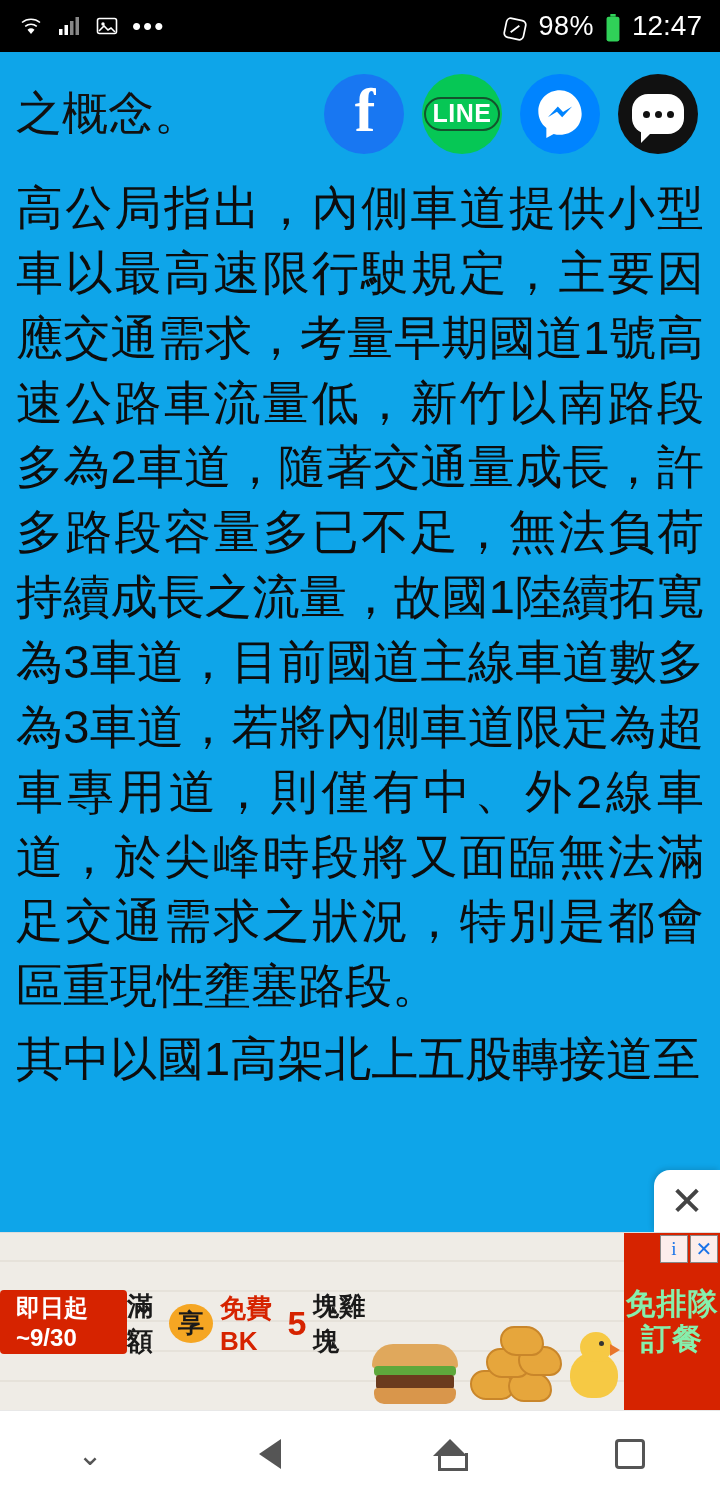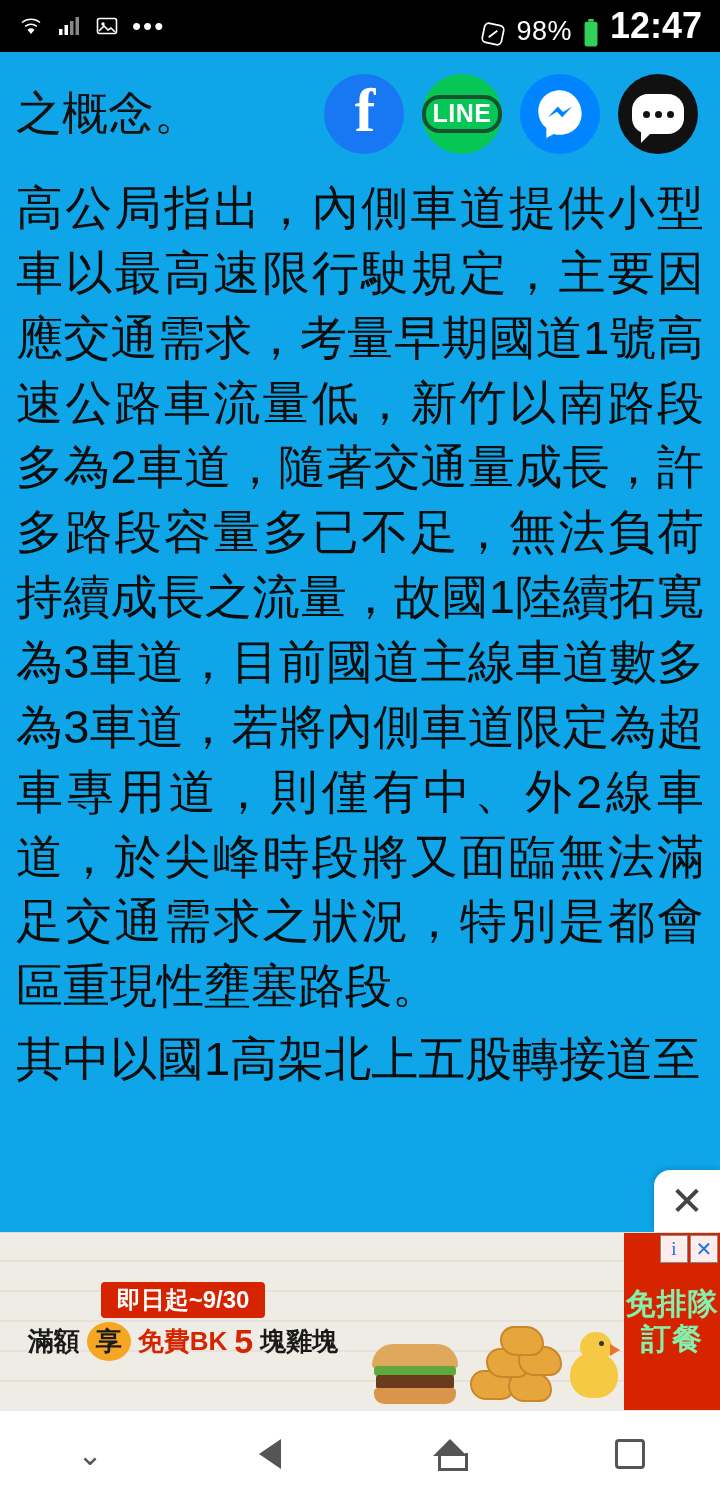--- a/index.html
+++ b/index.html
@@ -25,21 +25,21 @@
     display: flex;
     align-items: center;
     padding: 0 18px;
     flex: 0 0 52px;
     font-size: 26px;
   }
   .sb-left { display: flex; align-items: center; gap: 12px; }
   .sb-right { margin-left: auto; display: flex; align-items: flex-end; gap: 10px; }
   .sb-icon { display: inline-flex; align-items: center; justify-content: center; }
   .sb-text { font-size: 27px; letter-spacing: 0.5px; }
-  .clock { font-size: 36px; font-weight: 700; }
+  .clock { font-size: 28px; font-weight: 400; }
   .dots { font-size: 26px; letter-spacing: 2px; }
 
   
   .content {
     position: relative;
     flex: 1 1 auto;
     background: #0ea5e9;
     padding: 8px 16px;
     overflow: hidden;
   }
@@ -77,21 +77,21 @@
     font-weight: bold;
     position: relative;
     top: -4px;
     left: 1px;
   }
   .line { background: #06C755; }
   .line .glyph {
     font-size: 25px;
     font-weight: bold;
     letter-spacing: 0.5px;
-    border: 4px solid #14532d;
+    border: 2px solid #14532d;
     border-radius: 18px;
     padding: 2px 7px 3px 7px;
     line-height: 1;
   }
   .msg { background: #0084FF; }
   .msg svg { width: 52px; height: 52px; }
   .cmt { background: #111111; }
   .cmt .bubble {
     width: 52px; height: 40px;
     background: #ffffff;
@@ -188,21 +188,21 @@
     background: #D62300;
     color: #fff;
     font-size: 26px;
     font-weight: bold;
     padding: 1px 8px;
     margin-top: 3px;
   }
   .ad-mid {
     flex: 1 1 auto;
     display: flex;
-    flex-direction: column;
+    flex-direction: row;
     justify-content: center;
     padding-right: 6px;
   }
   .ad-top-strip {
     display: flex;
     align-items: center;
     justify-content: center;
     gap: 8px;
   }
   .ad-date {

